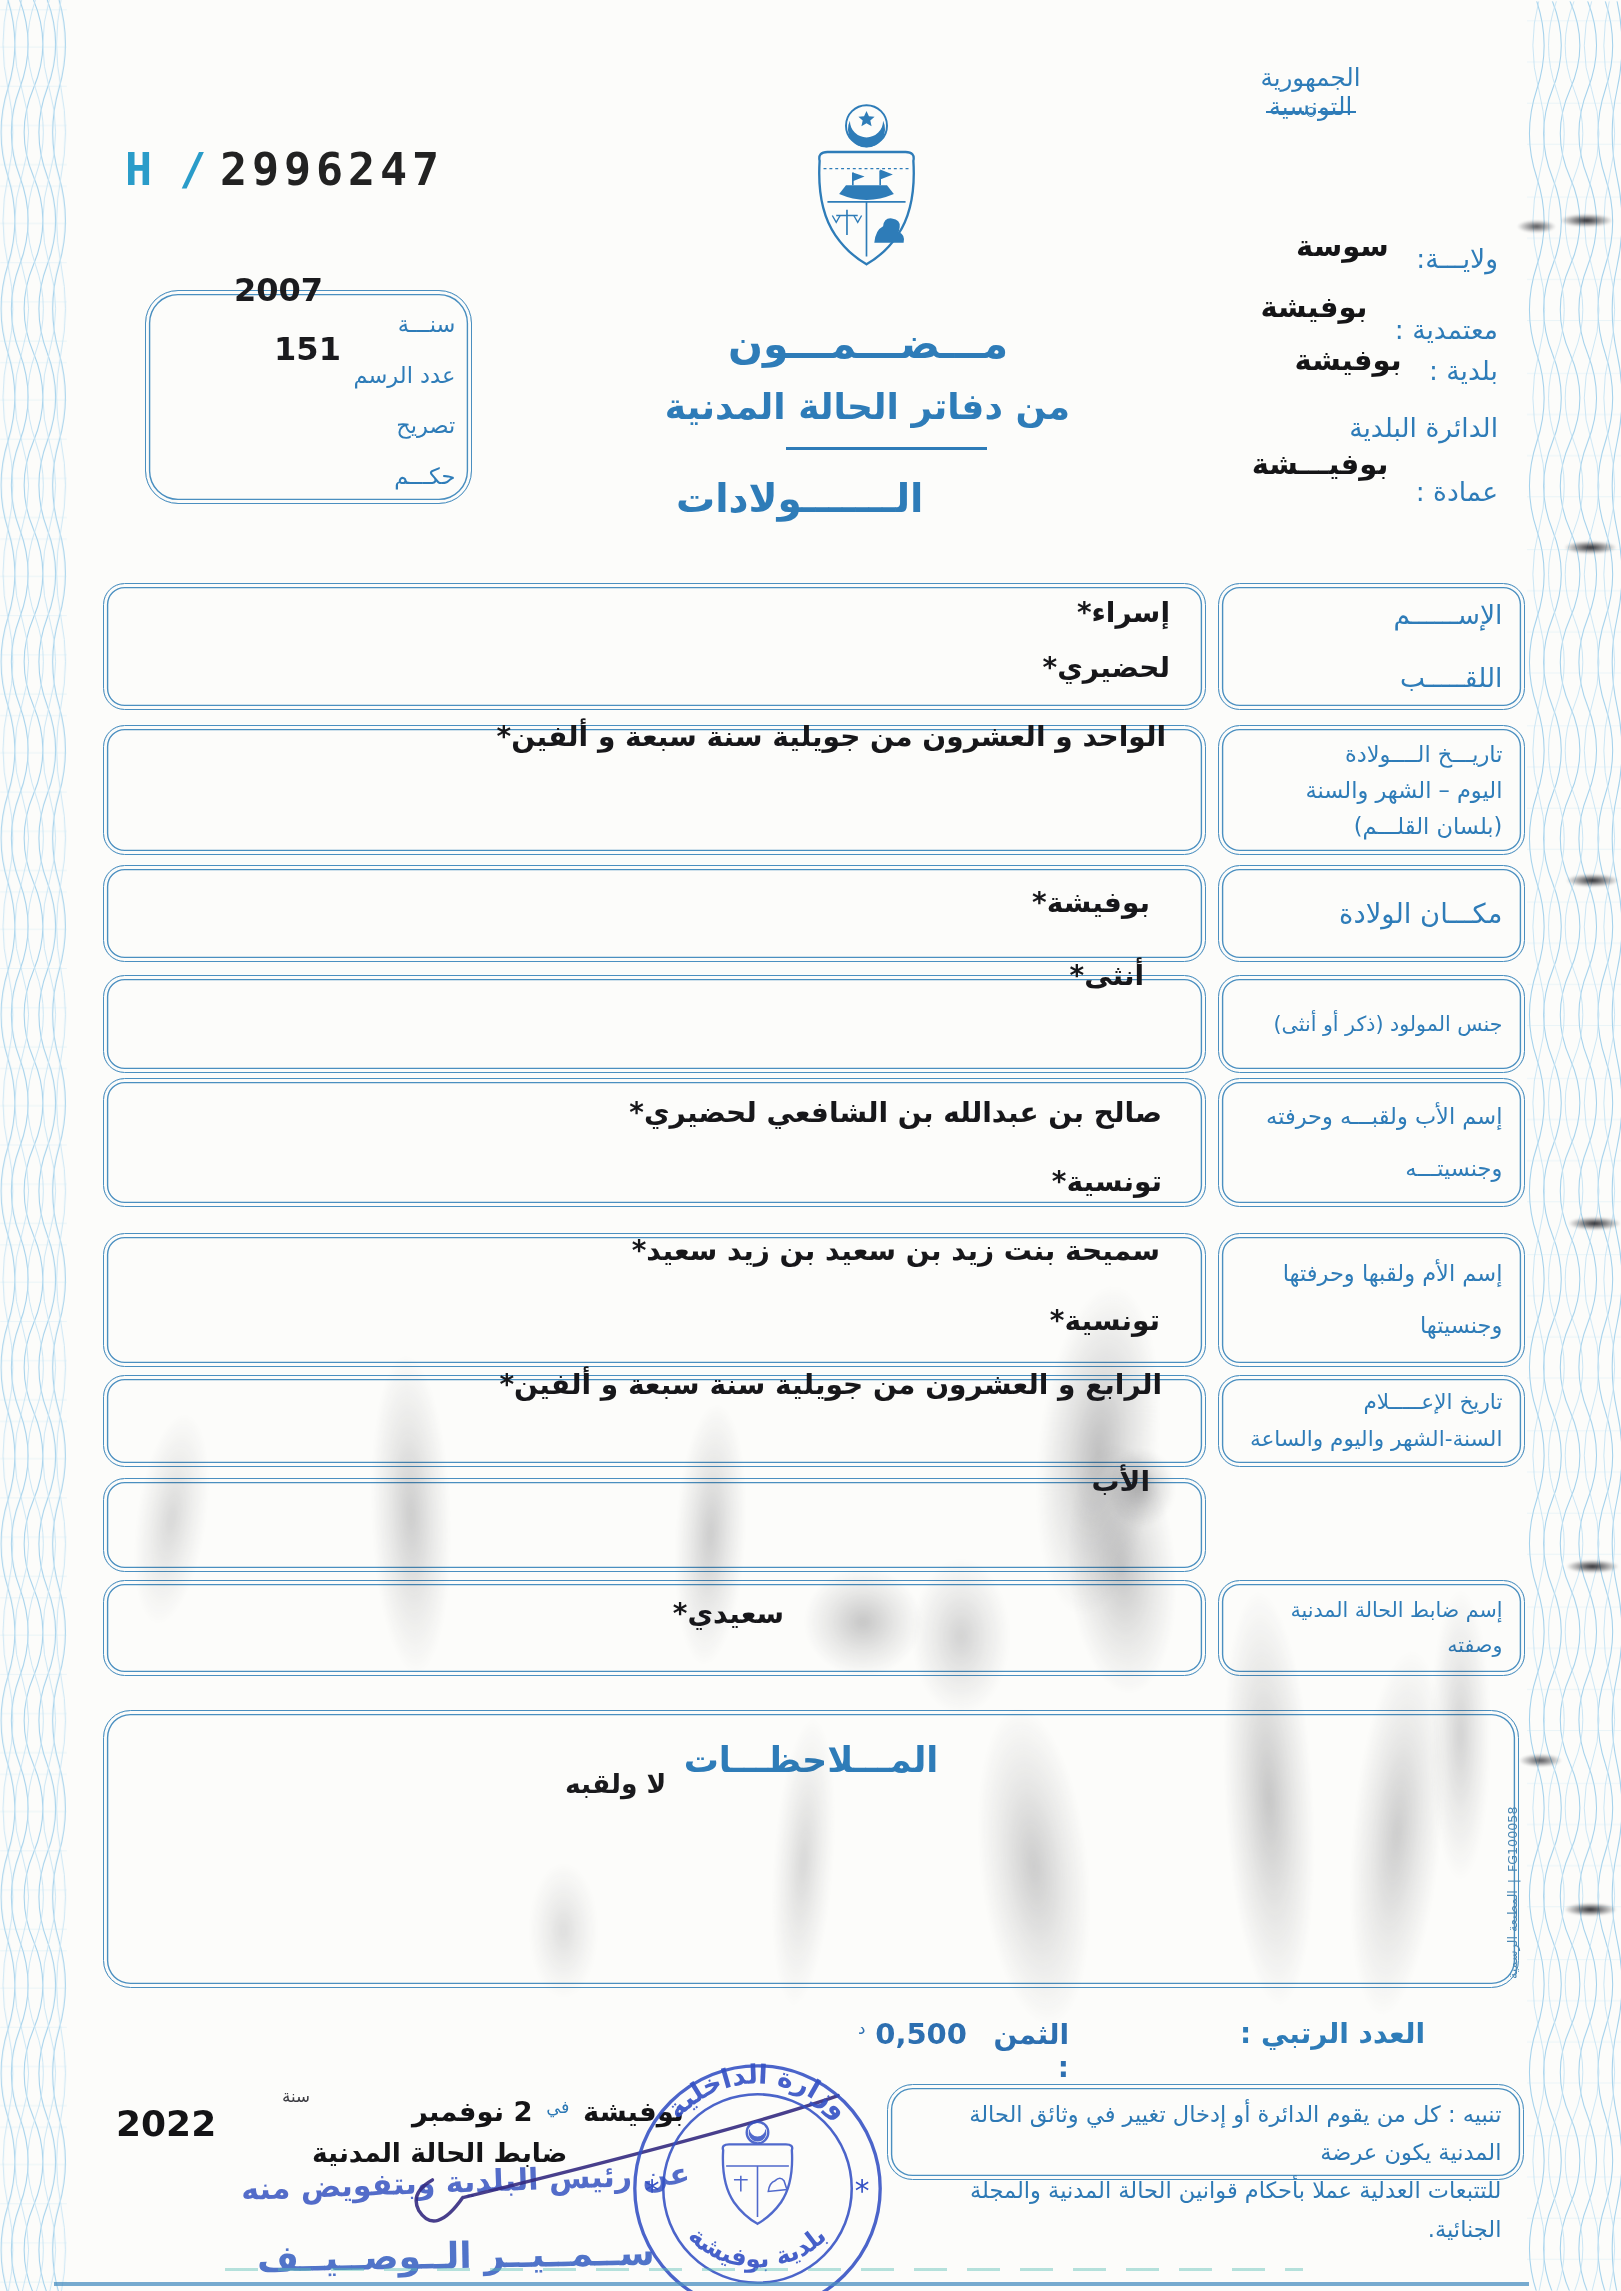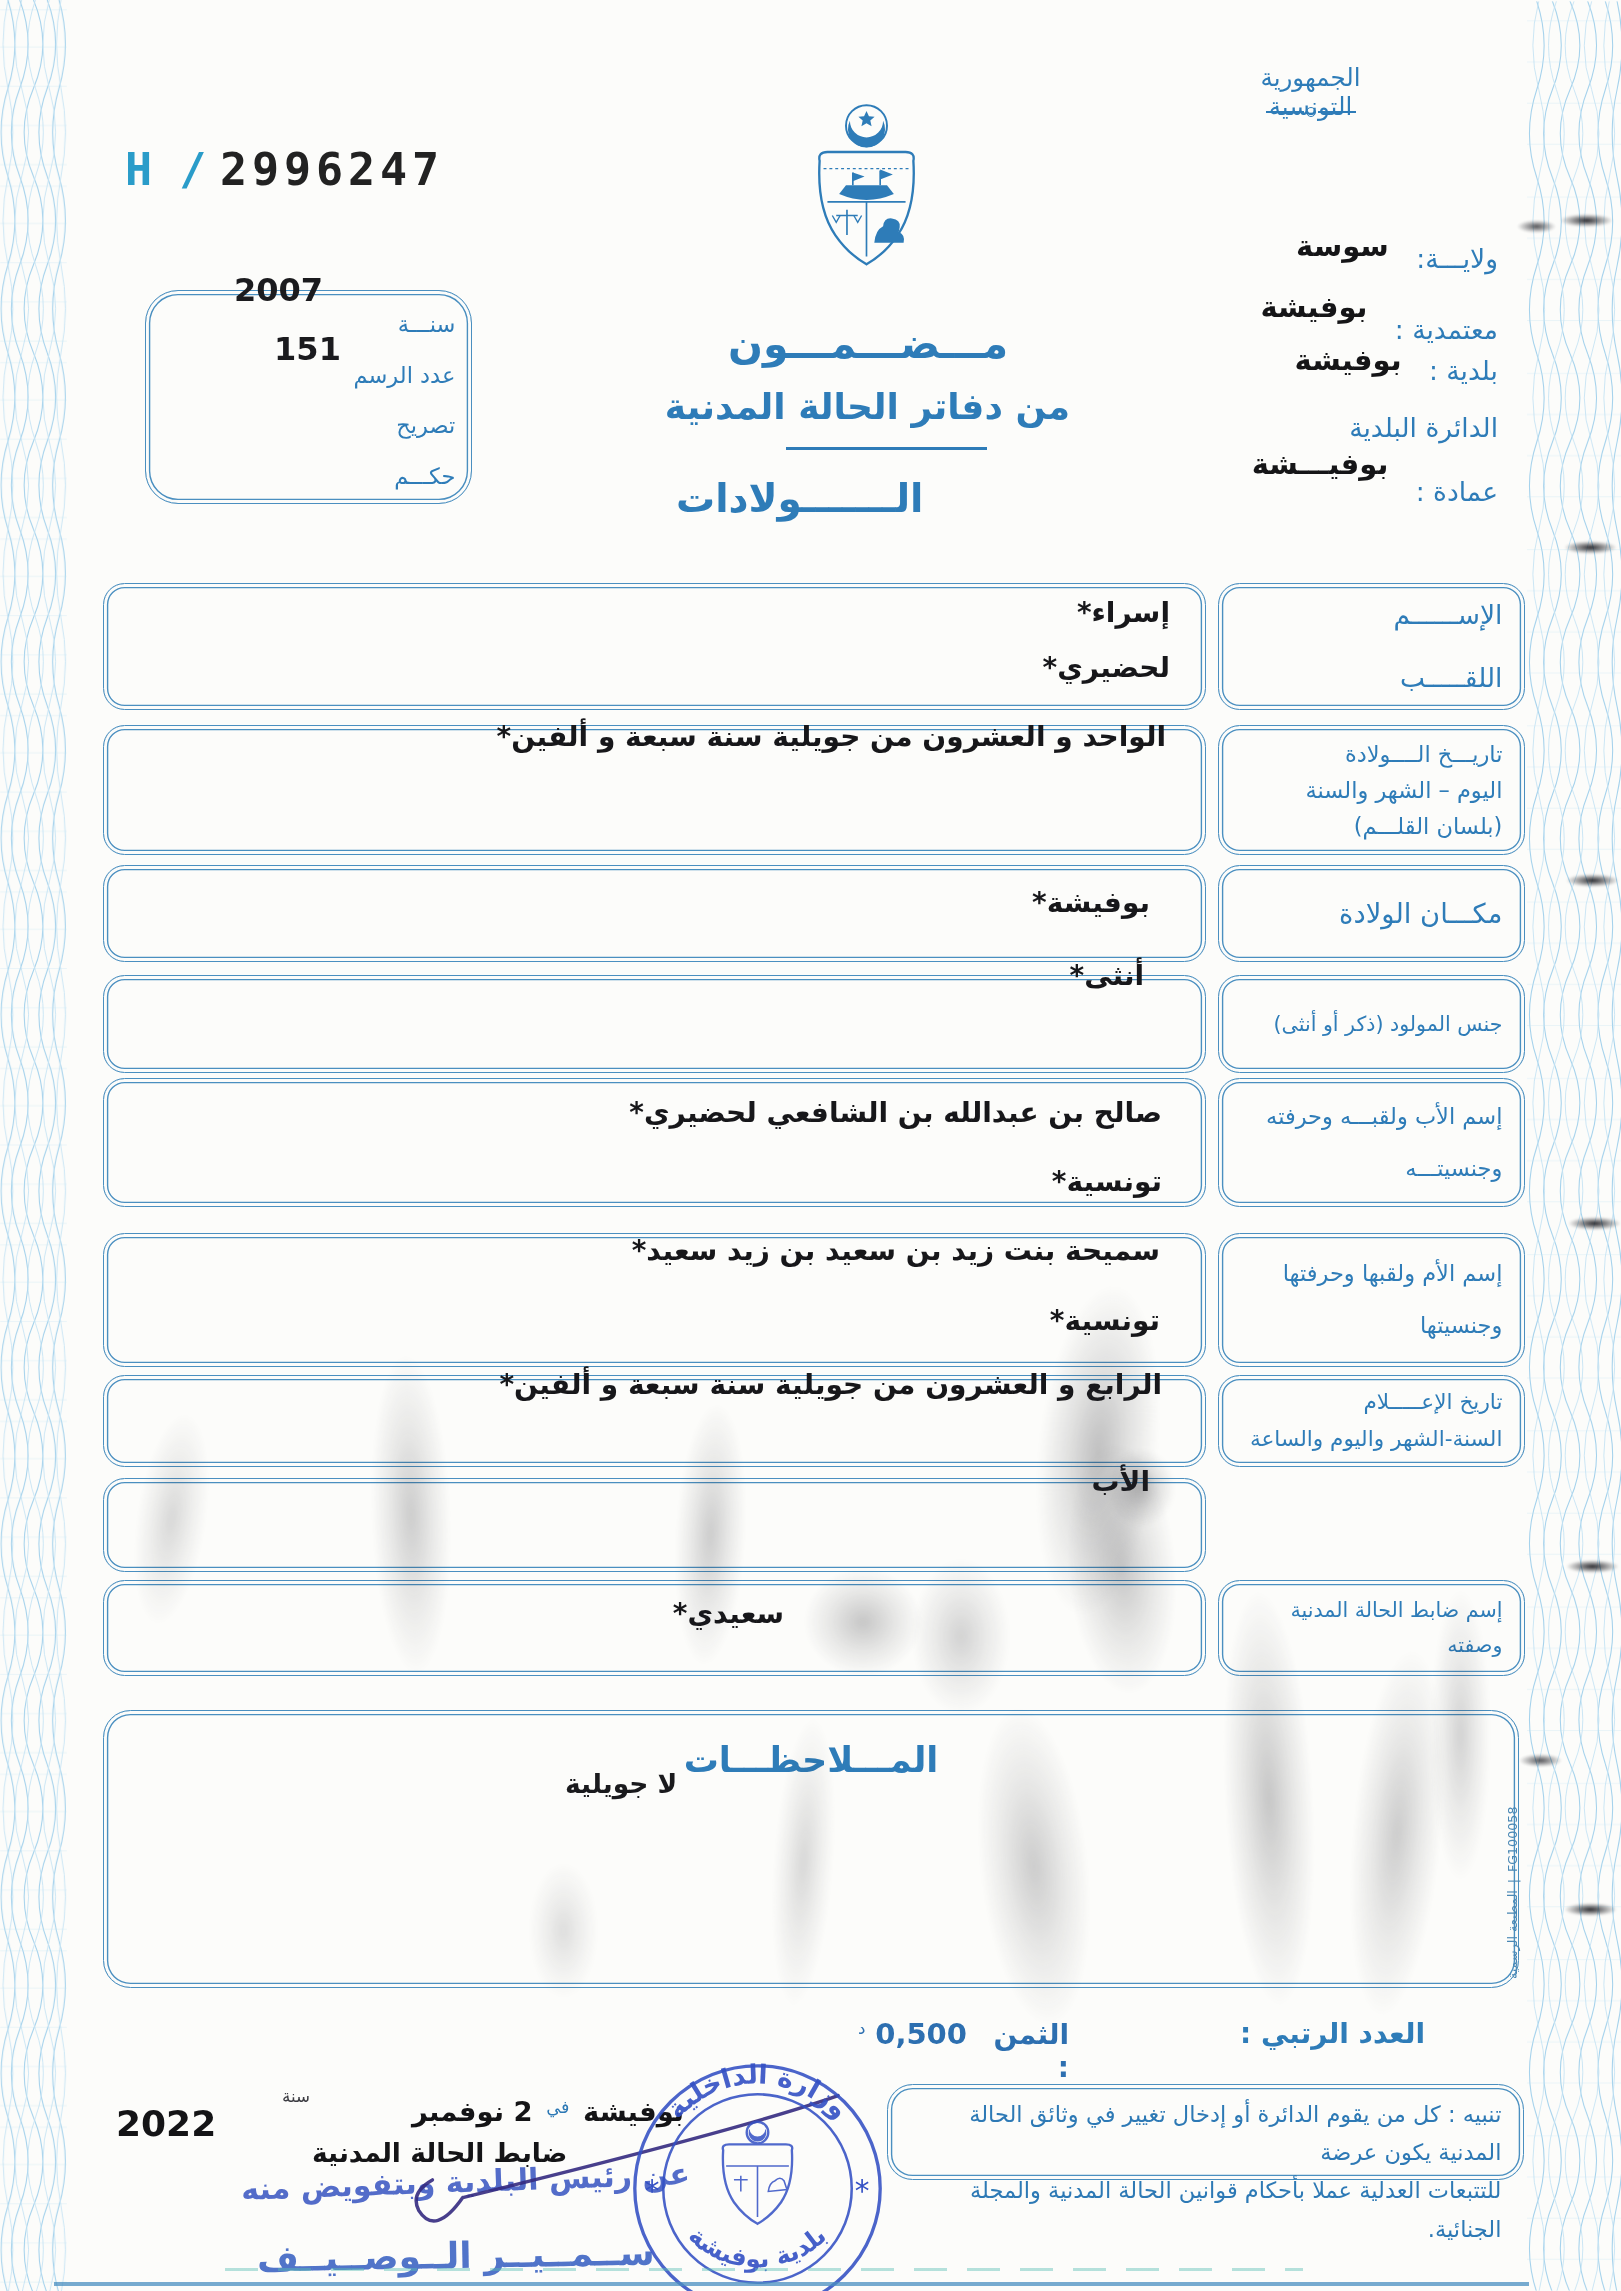--- a/index.html
+++ b/index.html
@@ -222,21 +222,21 @@
   <div class="box" style="left:103px;top:1580px;width:1101px;height:94px">
     <div class="val" style="top:7.8px;right:421px">سعيدي*</div>
   </div>
   <div class="box" style="left:1218px;top:1580px;width:305px;height:94px">
     <div class="lbl" style="font-size:20.6px;line-height:1.7">إسم ضابط الحالة المدنية
 وصفته</div>
   </div>
 
   <div class="box" style="left:103px;top:1710px;width:1414px;height:276px;border-radius:27.4px">
     <div class="abs ar blue" style="left:0;right:0;top:29px;text-align:center;font-size:35px;font-weight:bold">المـــلاحظـــات</div>
-    <div class="abs ar" style="left:461px;top:57px;font-size:26.5px;font-weight:bold;color:#1a1a1d">لا جويلية</div>
+    <div class="abs ar" style="left:461px;top:57px;font-size:26.5px;font-weight:bold;color:#1a1a1d">لا ولقبه</div>
   </div>
 
   <div class="abs" style="left:1418px;top:1882px;width:196px;height:21.6px;transform:rotate(-90deg);
        display:flex;flex-direction:row-reverse;justify-content:center;gap:6.9px;font-size:12.7px;color:#4a88b5">
     <span>FG100058</span>
     <span>|</span>
     <span class="ar">المطبعة الرسمية</span>
   </div>
 
   <div class="abs ar blue" style="right:196px;top:2017px;font-size:28px;font-weight:bold">العدد الرتبي :</div>

